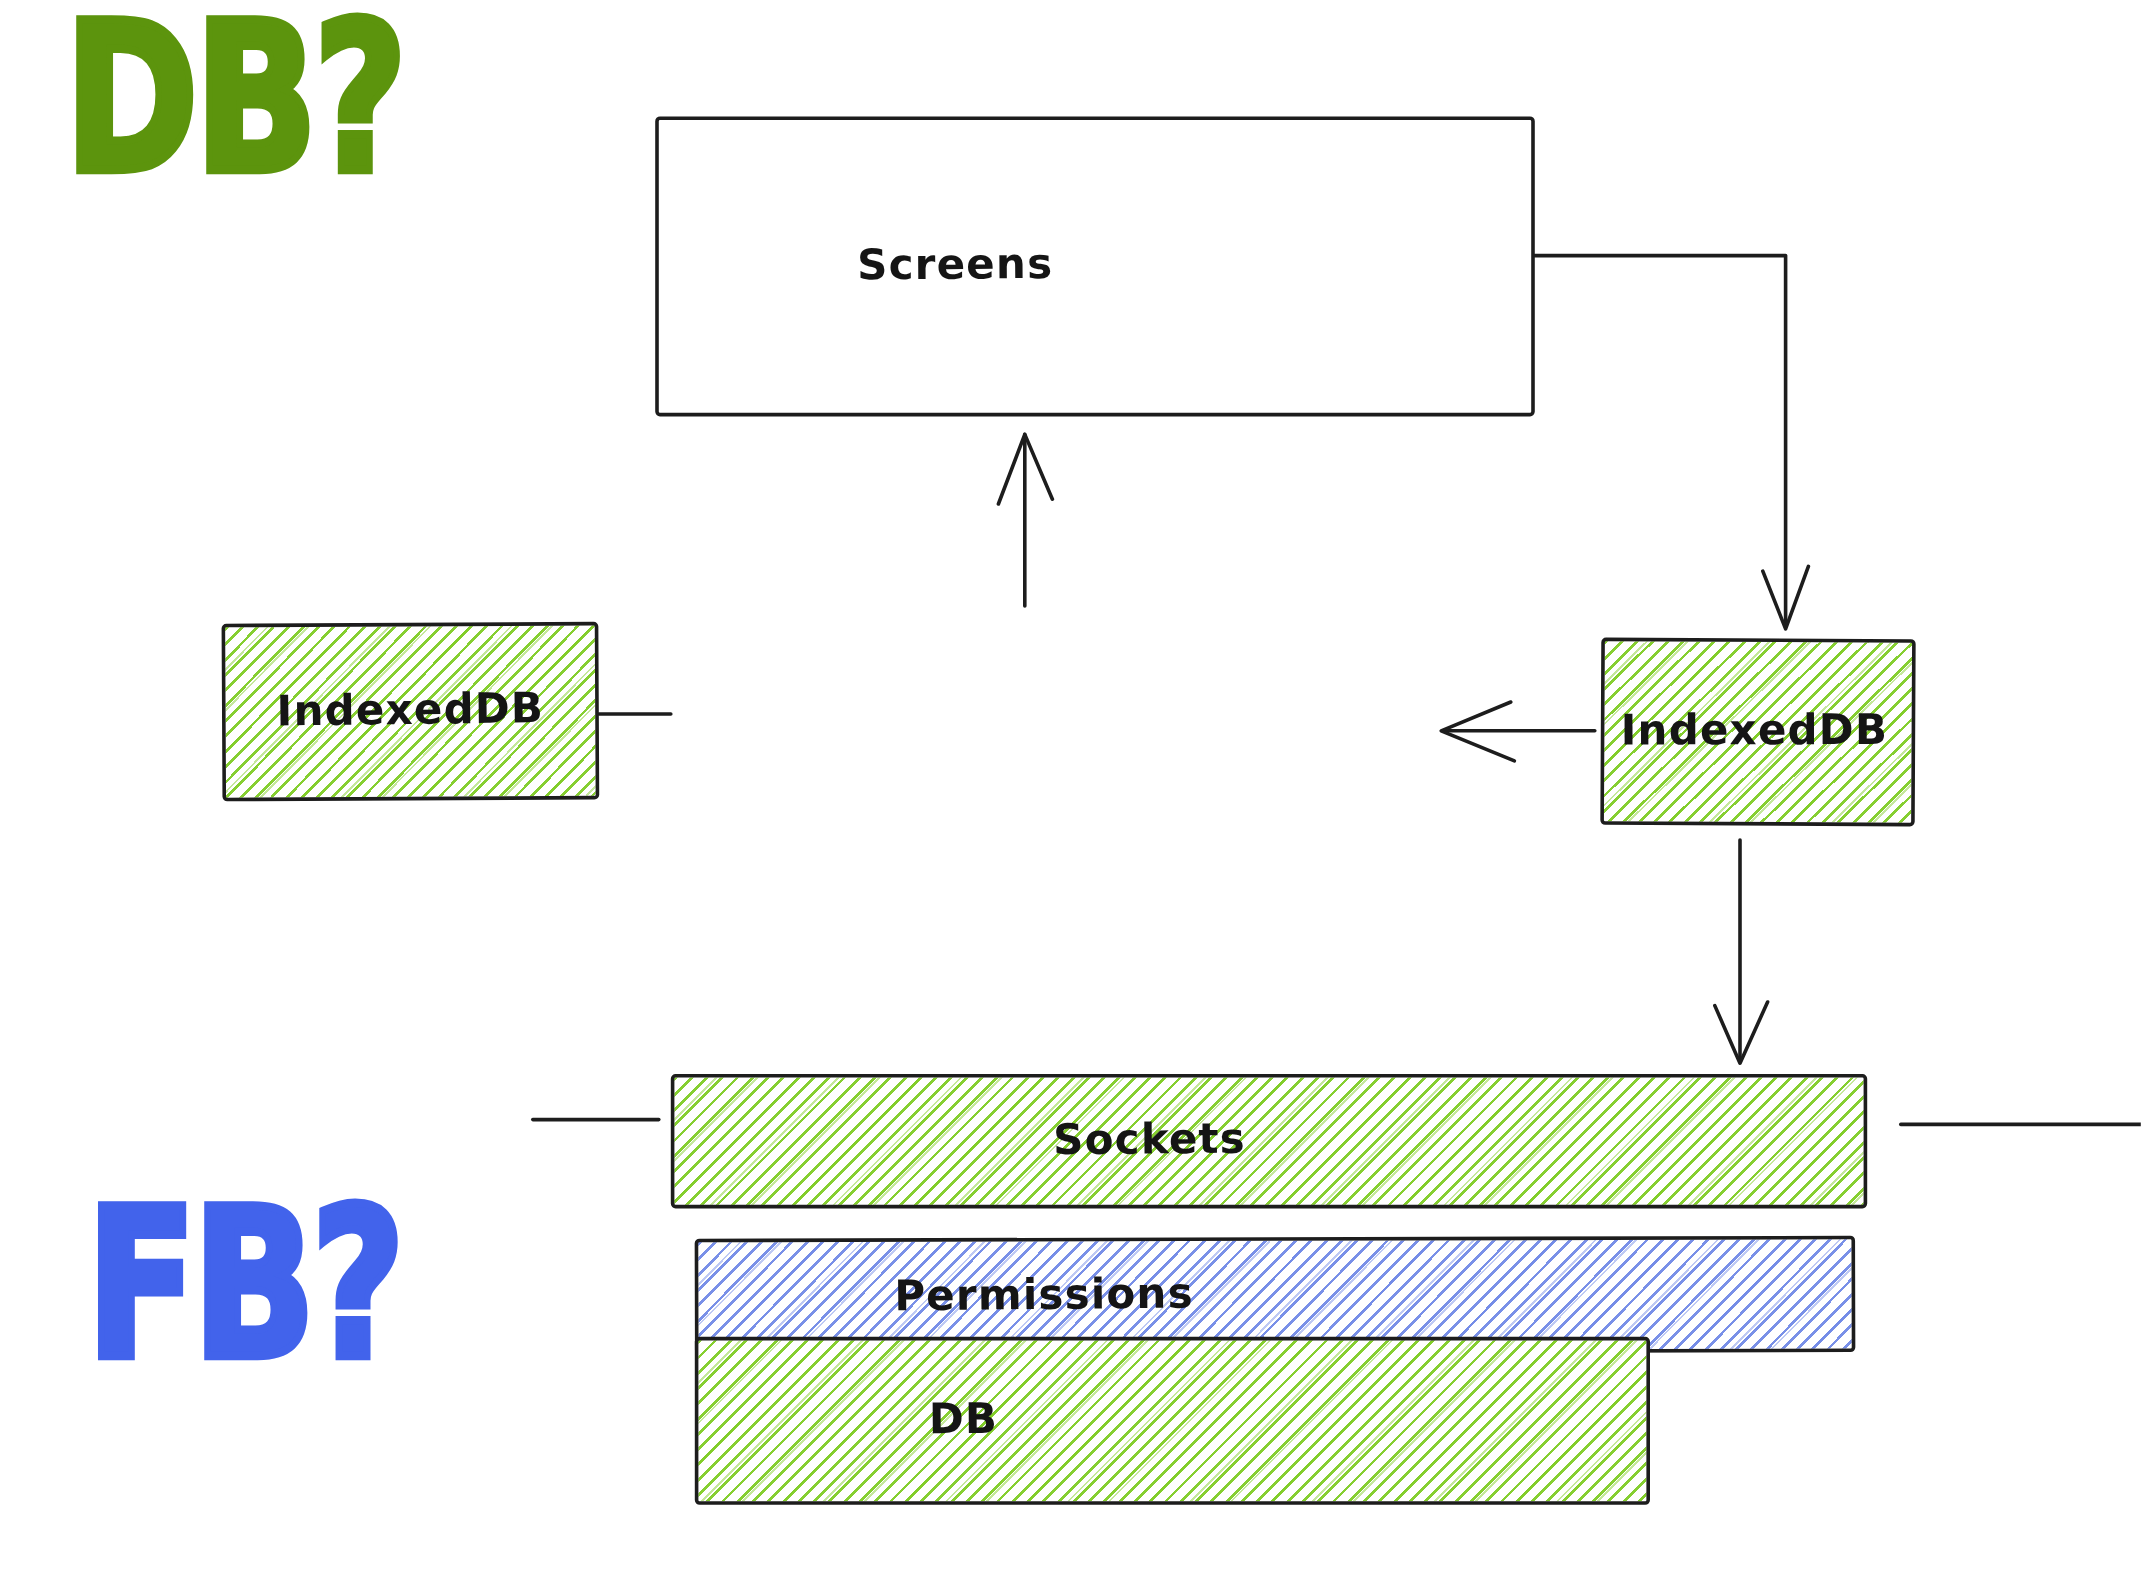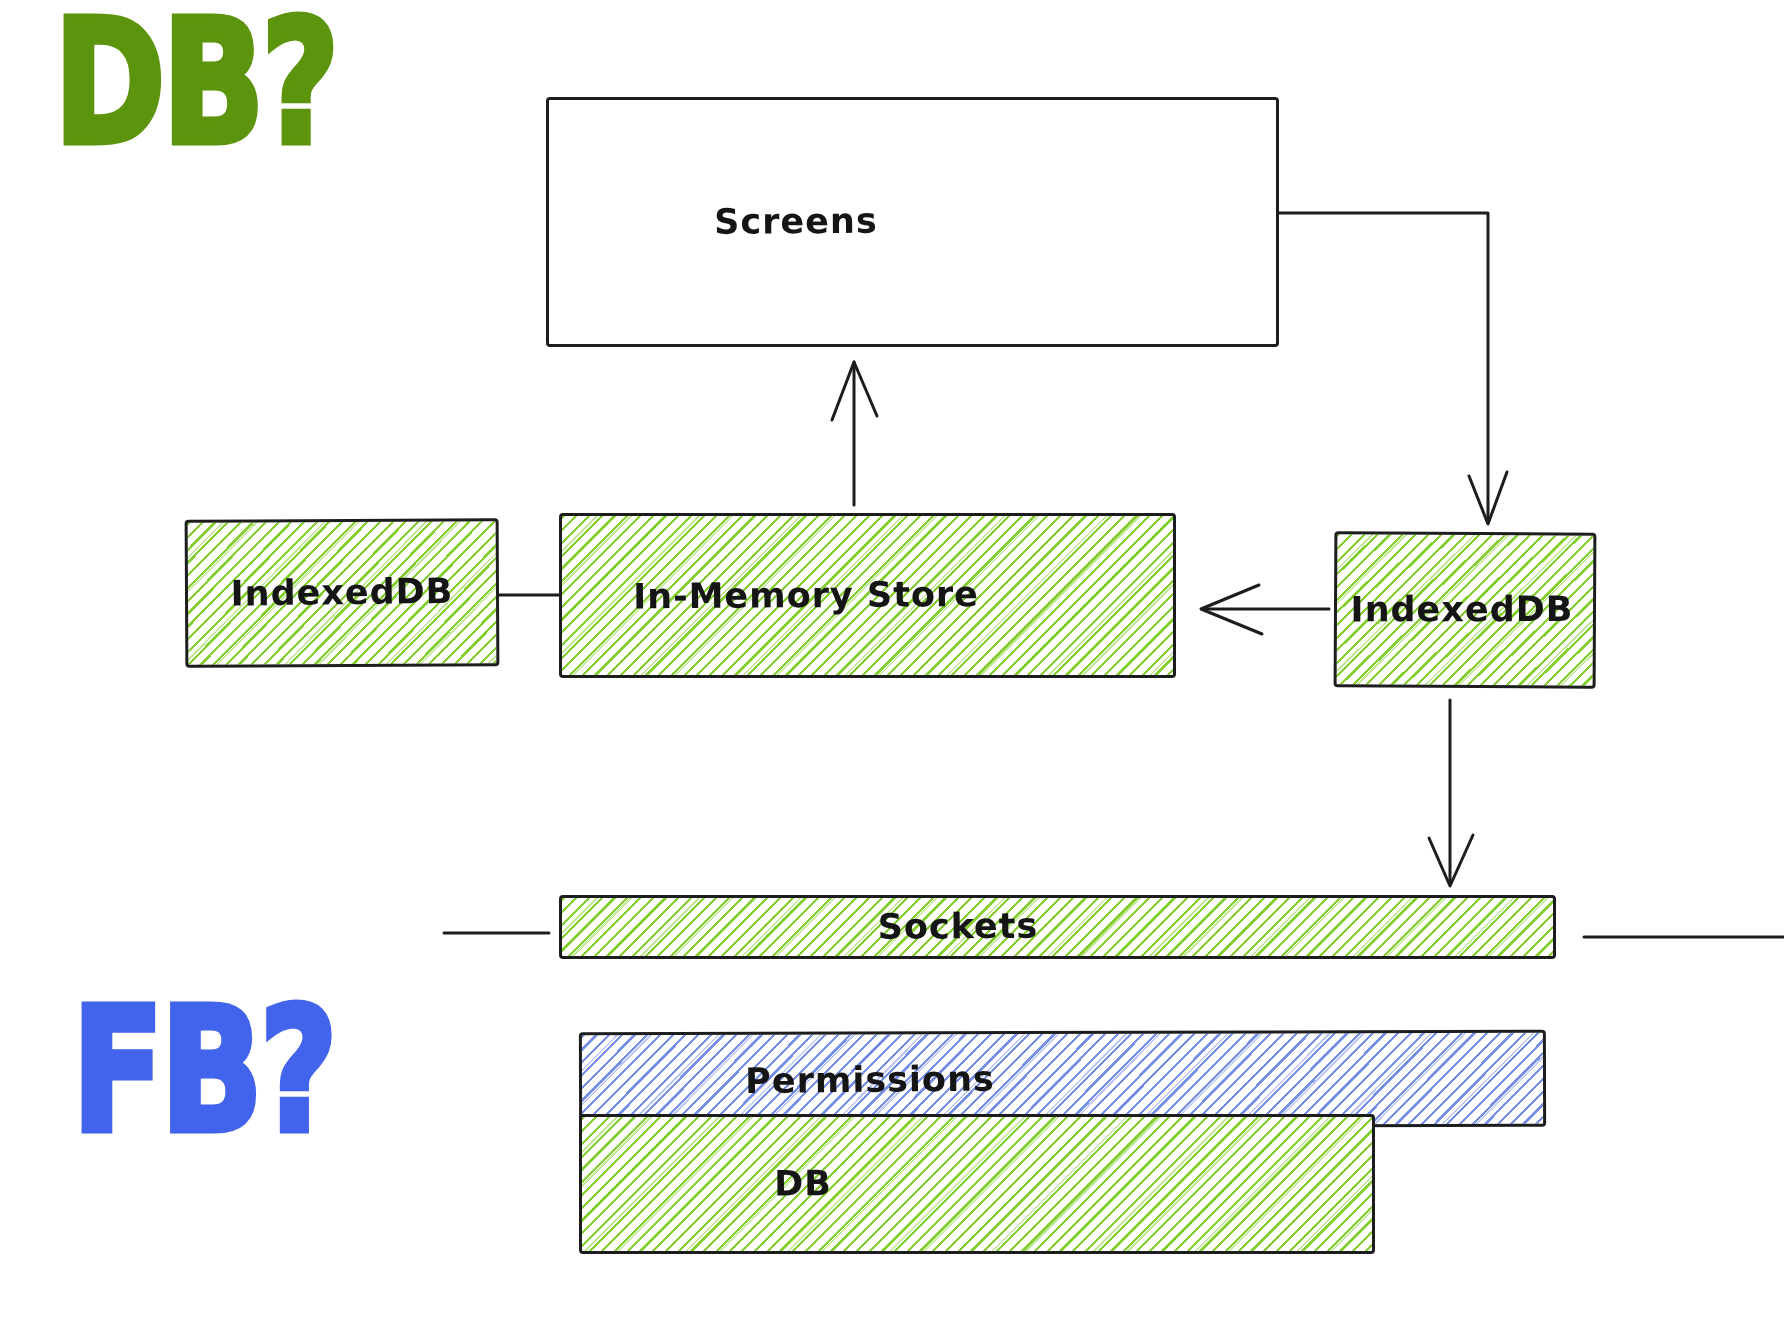--- a/index.html
+++ b/index.html
@@ -73,21 +73,21 @@
   #node-mutation    .label{ left:49%; }
   #node-sockets     .label{ left:40%; }
   #node-permissions .label{ left:30%; }
   #node-db          .label{ left:28%; }
 
   
   #node-screens     { left:520px;  top:97px;   width:733px; height:250px; }
   #node-indexeddb   { left:159px;  top:519px;  width:314px; height:148px; transform:rotate(-0.3deg); }
   #node-inmemory    { left:533px;  top:513px;  width:617px; height:165px; }
   #node-mutation    { left:1308px; top:532px;  width:262px; height:156px; transform:rotate(0.3deg); }
-  #node-sockets     { left:533px;  top:895px;  width:997px; height:64px;  }
+  #node-sockets     { left:533px;  top:895px;  width:997px; height:112px;  }
   #node-permissions { left:553px;  top:1031px; width:967px; height:97px;  transform:rotate(-0.15deg); }
   #node-db          { left:553px;  top:1114px; width:796px; height:140px;padding-left:16px; }
 </style>
 </head>
 <body>
 
 <div id="canvas">
 
   <div id="note-db" class="big-note">DB?</div>
   <div id="note-fb" class="big-note">FB?</div>
@@ -128,23 +128,20 @@
   </svg>
 
   <div id="node-screens" class="node plain">
     <span class="label">Screens</span>
   </div>
 
   <div id="node-indexeddb" class="node hatch-green">
     <span class="label">IndexedDB</span>
   </div>
 
-  <div id="node-inmemory" class="node hatch-green">
-    <span class="label">In-Memory Store</span>
-  </div>
 
   <div id="node-mutation" class="node hatch-green">
     <span class="label">IndexedDB</span>
   </div>
 
   <div id="node-sockets" class="node hatch-green">
     <span class="label">Sockets</span>
   </div>
 
   <div id="node-permissions" class="node hatch-blue">

